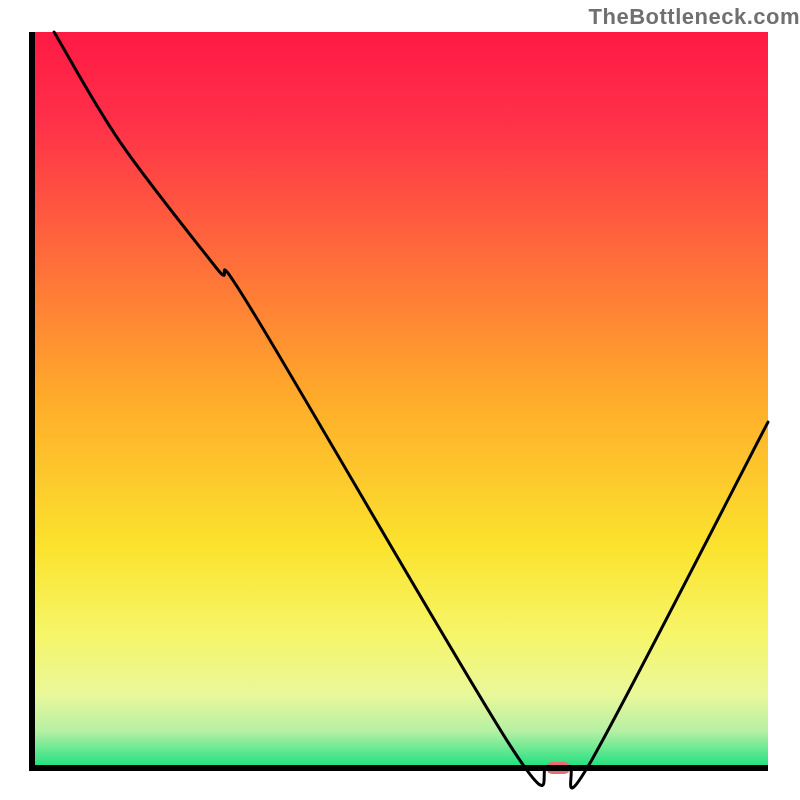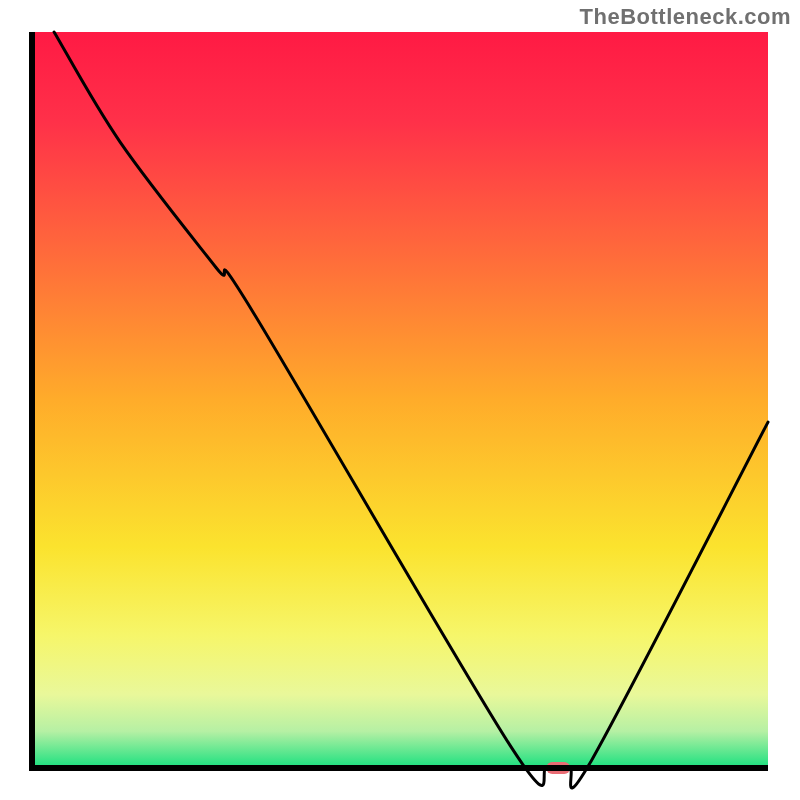--- a/index.html
+++ b/index.html
@@ -11,21 +11,21 @@
     font-family: Arial, Helvetica, sans-serif;
   }
   .chart-wrapper {
     position: relative;
     width: 800px;
     height: 800px;
   }
   .watermark {
     position: absolute;
     top: 4px;
-    right: 9px;
+    right: 0;
     color: #707070;
     font-weight: bold;
     font-size: 22px;
     letter-spacing: 0.5px;
     z-index: 10;
   }
   svg {
     display: block;
   }
 </style>

